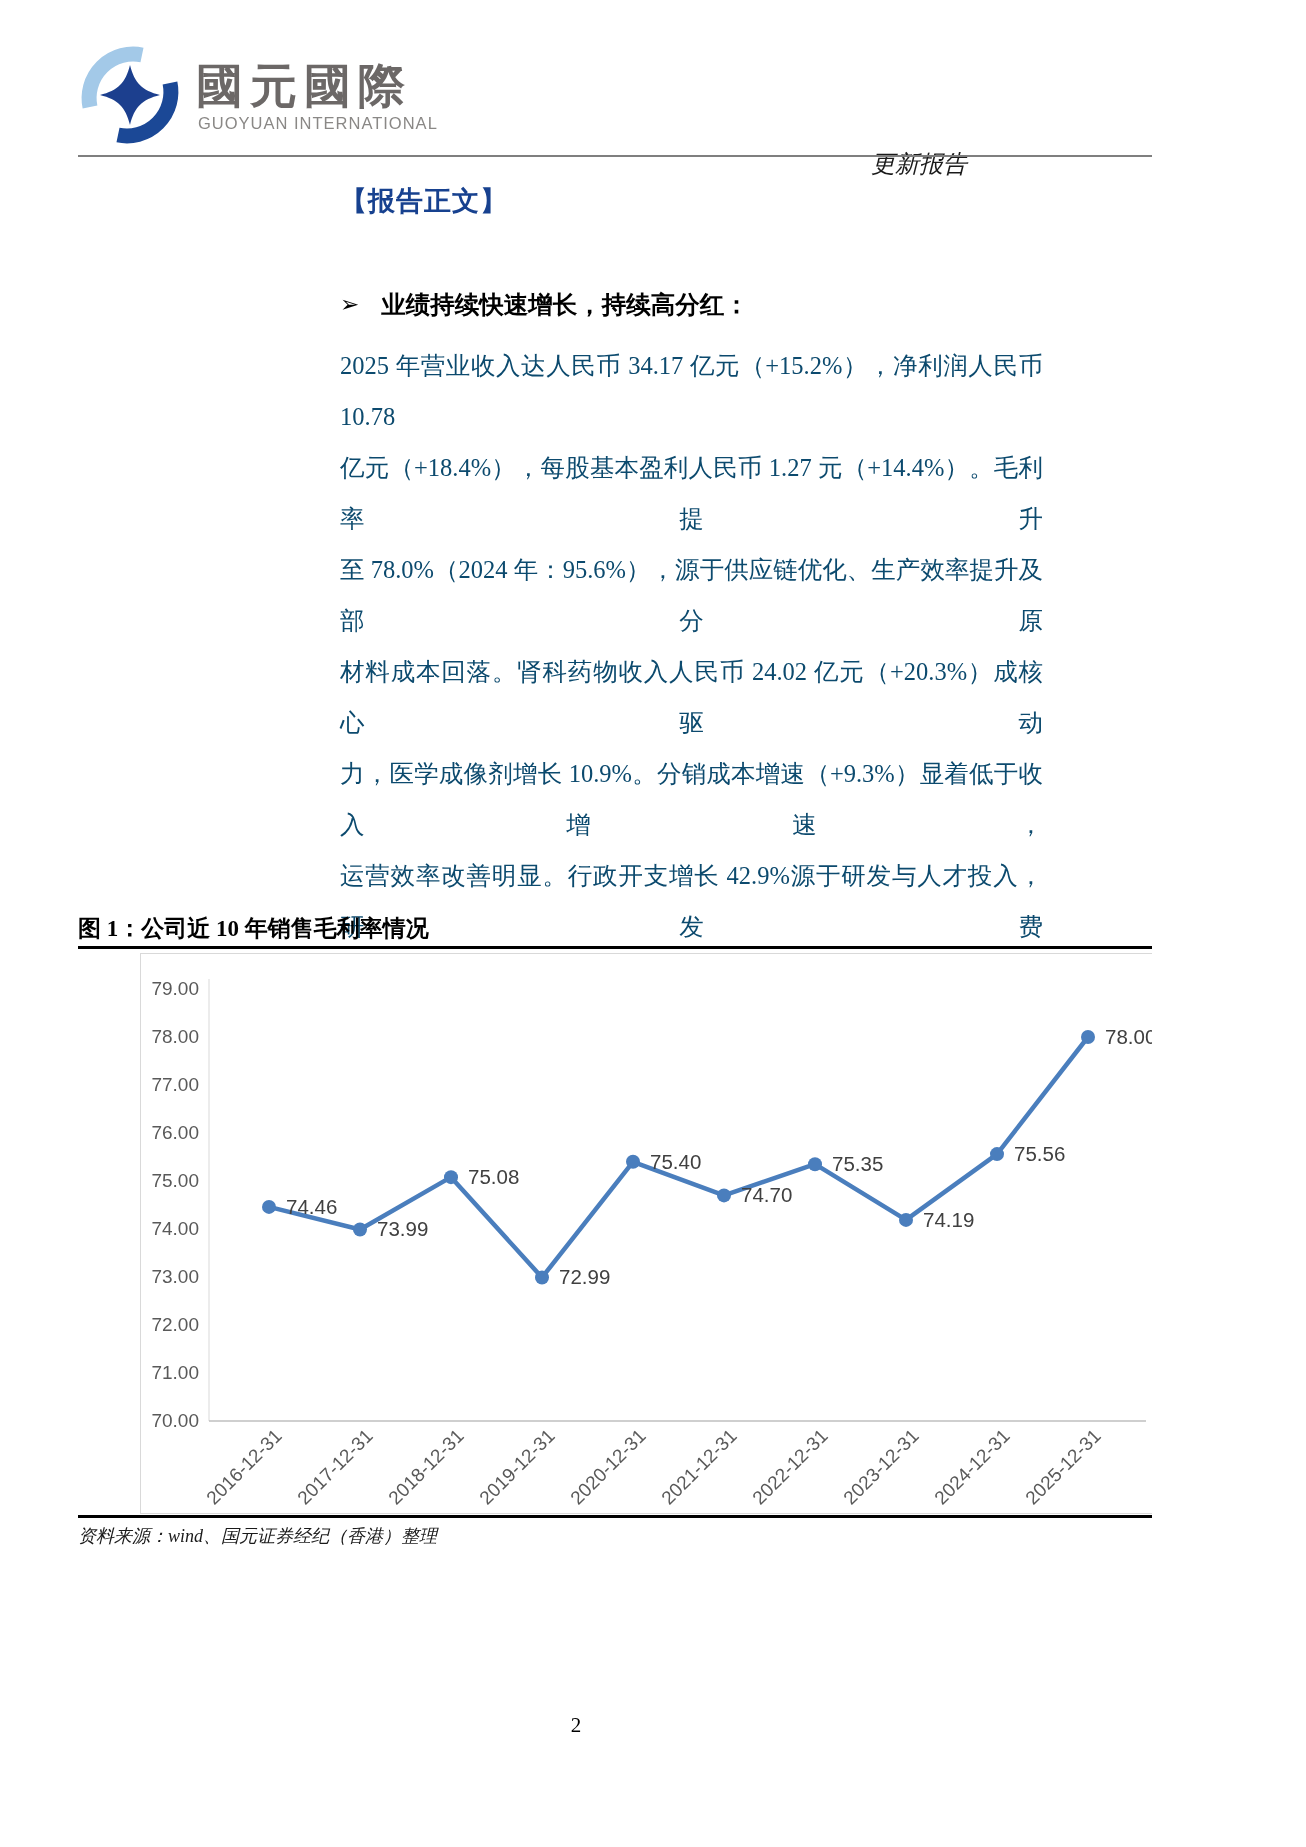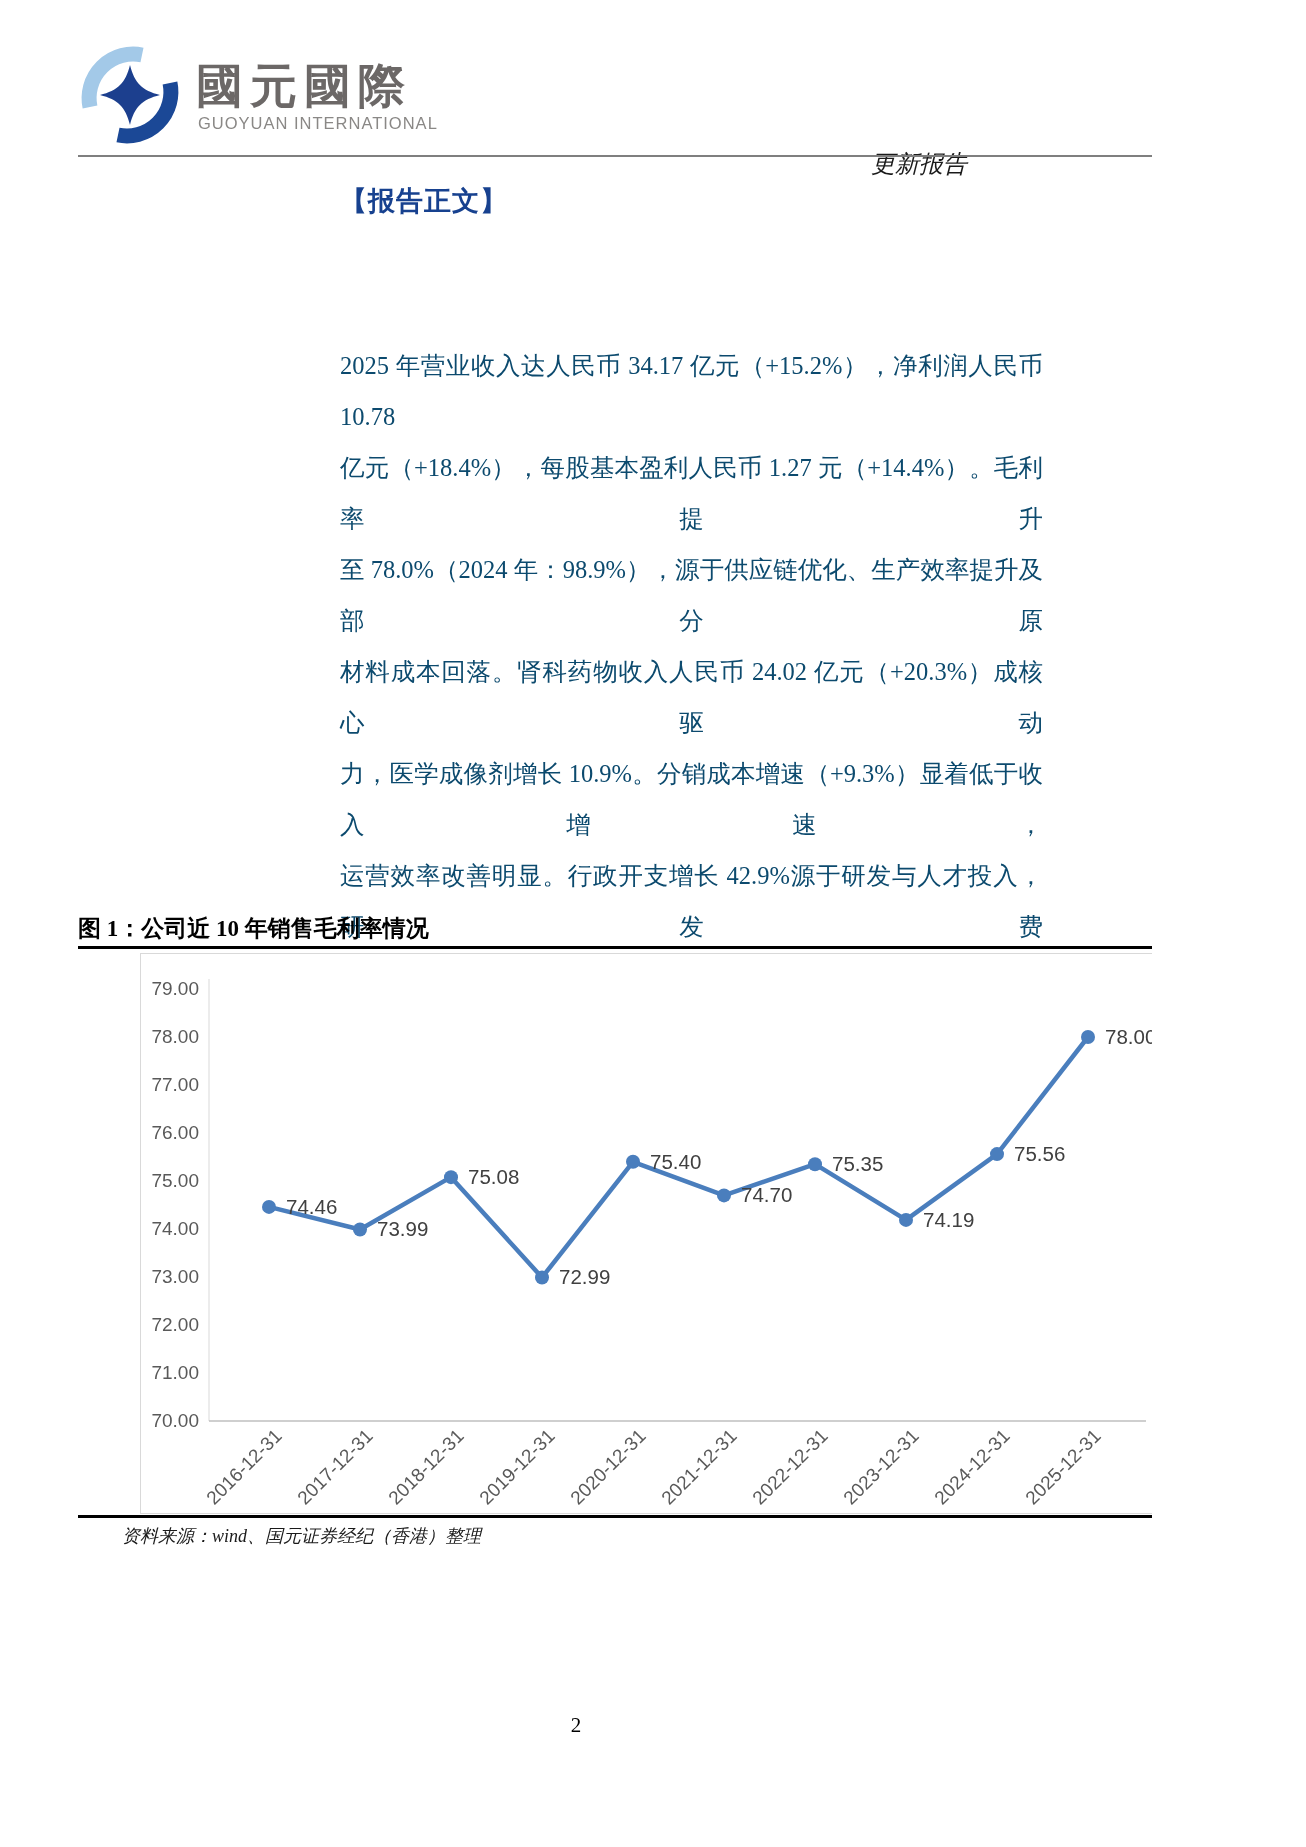--- a/index.html
+++ b/index.html
@@ -60,21 +60,21 @@
   #chart-box{
     position:absolute;left:140px;top:953px;width:1021px;height:559px;
     border:1px solid #D9D9D9;background:#fff;
   }
   #chart-svg{position:absolute;left:0;top:0;overflow:visible;}
   #chart-svg .tick{font-family:"Liberation Sans","DejaVu Sans",sans-serif;font-size:19px;fill:#595959;}
   #chart-svg .dlabel{font-family:"Liberation Sans","DejaVu Sans",sans-serif;font-size:20.5px;fill:#404040;}
   #figure-bottom-rule{position:absolute;left:78px;top:1515px;width:1154px;height:3px;background:#000;}
   #source-note{
     position:absolute;left:78px;top:1524px;
-    font-size:18px;font-style:italic;color:#1a1a1a;margin-left:44px;
+    font-size:18px;font-style:italic;color:#1a1a1a;
   }
   #page-number{
     position:absolute;left:0;top:1713px;width:100%;
     text-align:center;font-size:21px;color:#000;
   }
 </style>
 </head>
 <body>
 
 <div id="page">
@@ -86,25 +86,28 @@
       <path d="M50,20 C54.5,38 62,45.5 80,50 C62,54.5 54.5,62 50,80 C45.5,62 38,54.5 20,50 C38,45.5 45.5,38 50,20 Z" fill="#1C3F8E"></path>
     </svg>
     <div id="logo-cn">國元國際</div>
     <div id="logo-en">GUOYUAN INTERNATIONAL</div>
     <div id="report-type">更新报告</div>
     <div id="header-rule"></div>
   </div>
 
   <div id="section-title">【报告正文】</div>
 
+  <div id="bullet1" class="bullet-row">
+    <span class="bullet-arrow">➢</span><span>业绩持续快速增长，持续高分红：</span>
+  </div>
 
   <div id="para1">
       <div class="para-line">2025 年营业收入达人民币 34.17 亿元（+15.2%），净利润人民币 10.78</div>
       <div class="para-line">亿元（+18.4%），每股基本盈利人民币 1.27 元（+14.4%）。毛利率提升</div>
-      <div class="para-line">至 78.0%（2024 年：98.9%），源于供应链优化、生产效率提升及部分原</div>
+      <div class="para-line">至 78.0%（2024 年：95.6%），源于供应链优化、生产效率提升及部分原</div>
       <div class="para-line">材料成本回落。肾科药物收入人民币 24.02 亿元（+20.3%）成核心驱动</div>
       <div class="para-line">力，医学成像剂增长 10.9%。分销成本增速（+9.3%）显着低于收入增速，</div>
       <div class="para-line">运营效率改善明显。行政开支增长 42.9%源于研发与人才投入，研发费</div>
       <div class="para-line">用达 1.52 亿元（+55.7%），支撑 SK-08/09 获 FDA 临床许可等创新突破。</div>
       <div class="para-line">所得税率降至 9.0%（2024 年：10.1%），受益研发加计扣除与高新企业</div>
       <div class="para-line">税收优惠。2025 年每股派息 0.4 港元，派息率超 50%，回购 1358 万股，</div>
       <div class="para-line">占期初总股数的 1.6%。2026 年 3 月调入港股通，流动性有望得到大幅改</div>
       <div class="para-line last">善。</div>
     </div>
 

